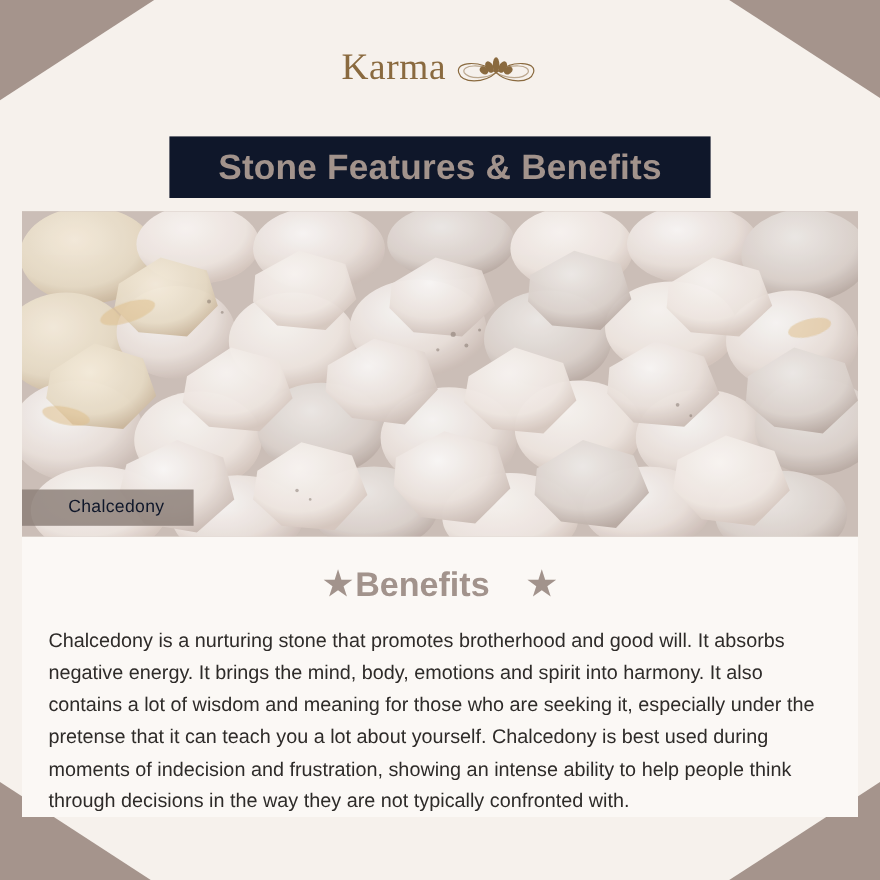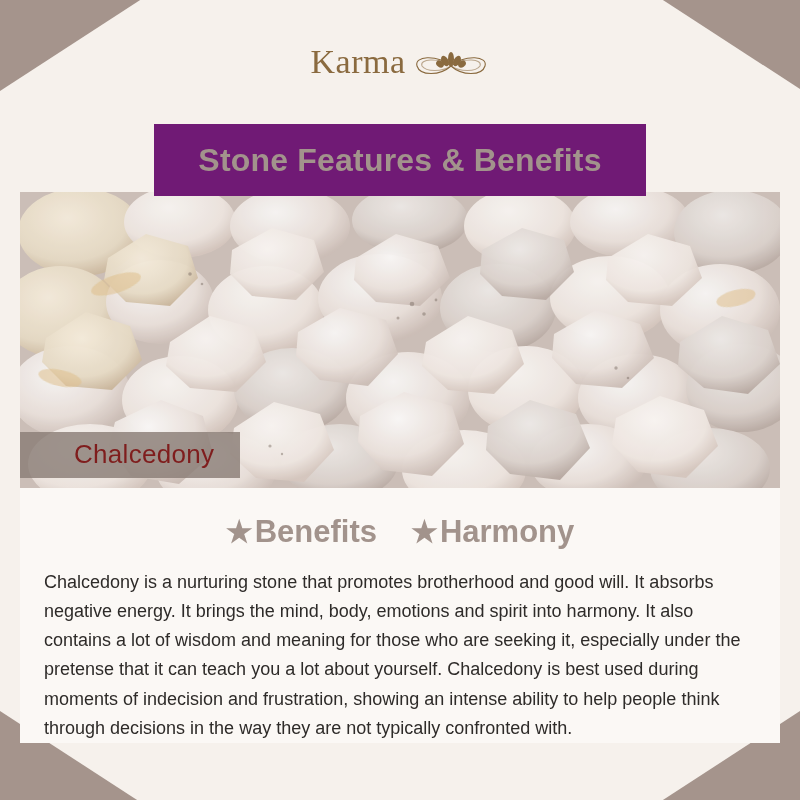--- a/index.html
+++ b/index.html
@@ -79,22 +79,22 @@
   .title-band-wrap {
     position: relative;
     z-index: 3;
     height: 68px;
   }
   .title-band {
     position: absolute;
     left: 154px;
     right: 154px;
     top: 0;
-    height: 72px;
-    background: #701a75;
+    height: 56px;
+    background: #0f172a;
     display: flex;
     align-items: center;
     justify-content: center;
   }
   .title-band h1 {
     font-family: "Liberation Sans", sans-serif;
     font-size: 32px;
     font-weight: bold;
     color: #a2938c;
     letter-spacing: 0.2px;
@@ -109,23 +109,23 @@
     height: 296px;
     overflow: hidden;
     background: #cfc3bb;
   }
   .hero-canvas { position: absolute; inset: 0; }
   .hero-label {
     position: absolute;
     left: 0;
     bottom: 10px;
     background: rgba(138,125,118,0.82);
-    color: #7f1d1d;
-    font-size: 26px;
-    padding: 7px 26px 8px 54px;
+    color: #0f172a;
+    font-size: 16px;
+    padding: 7px 26px 8px 42px;
     letter-spacing: 0.3px;
   }
 
   
   .content {
     position: relative;
     z-index: 3;
     background: #fbf8f5;
     margin: 0 20px;
     padding: 26px 14px 0 14px;
@@ -299,19 +299,18 @@
   </div>
 
   <div class="content">
     <div class="keywords">
       <div class="keyword">
         <span class="star">★</span>
         <span>Benefits</span>
       </div>
       <div class="keyword">
         <span class="star">★</span>
-        <span>Harmony</span>
       </div>
     </div>
     <p class="body-text">Chalcedony is a nurturing stone that promotes brotherhood and good will. It absorbs negative energy. It brings the mind, body, emotions and spirit into harmony.  It also contains a lot of wisdom and meaning for those who are seeking it, especially under the pretense that it can teach you a lot about yourself. Chalcedony is best used during moments of indecision and frustration, showing an intense ability to help people think through decisions in the way they are not typically confronted with.</p>
   </div>
 
 </div>
 
 </body></html>

